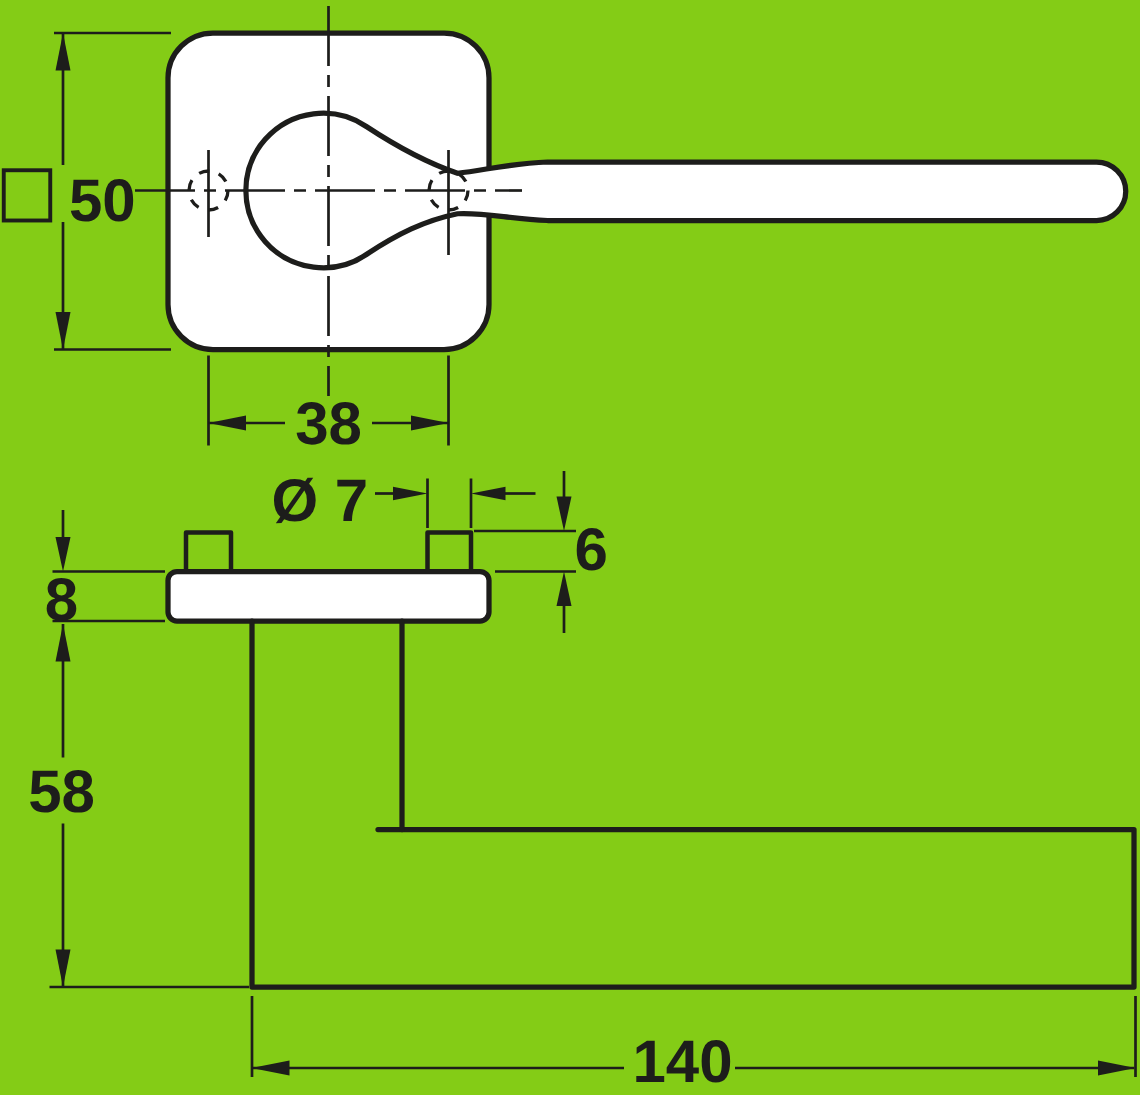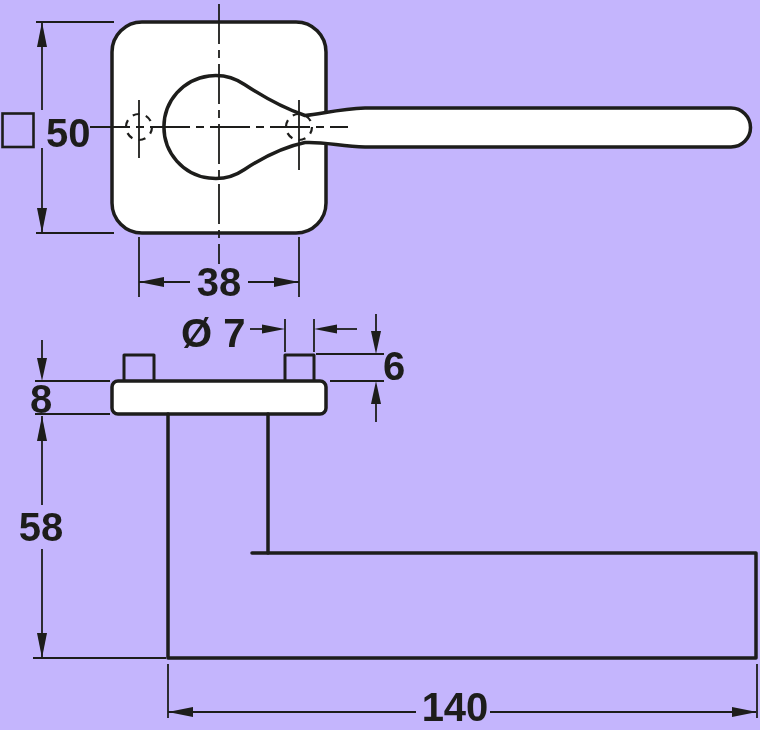--- a/index.html
+++ b/index.html
@@ -1,19 +1,19 @@
 <!DOCTYPE html>
 <html><head>
 <meta charset="utf-8">
 <style>
   html, body { margin: 0; padding: 0; background: #ffffff; }
   .canvas {
     width: 760px;
     height: 730px;
-    background: #c4b5fd;
+    background: #84cc16;
     position: relative;
     overflow: hidden;
   }
   svg { display: block; }
   .outline  { fill: #ffffff; stroke: #1d1d1b; stroke-width: 3.5; stroke-linejoin: round; stroke-linecap: round; }
   .outline-open { fill: none; stroke: #1d1d1b; stroke-width: 3.5; stroke-linejoin: round; stroke-linecap: round; }
   .thin     { fill: none; stroke: #1d1d1b; stroke-width: 1.8; }
   .center   { fill: none; stroke: #1d1d1b; stroke-width: 1.8; stroke-dasharray: 40 6 8 6; }
   .holedash { fill: none; stroke: #1d1d1b; stroke-width: 2.2; stroke-dasharray: 7 6.6; }
   .arrow    { fill: #1d1d1b; stroke: none; }

